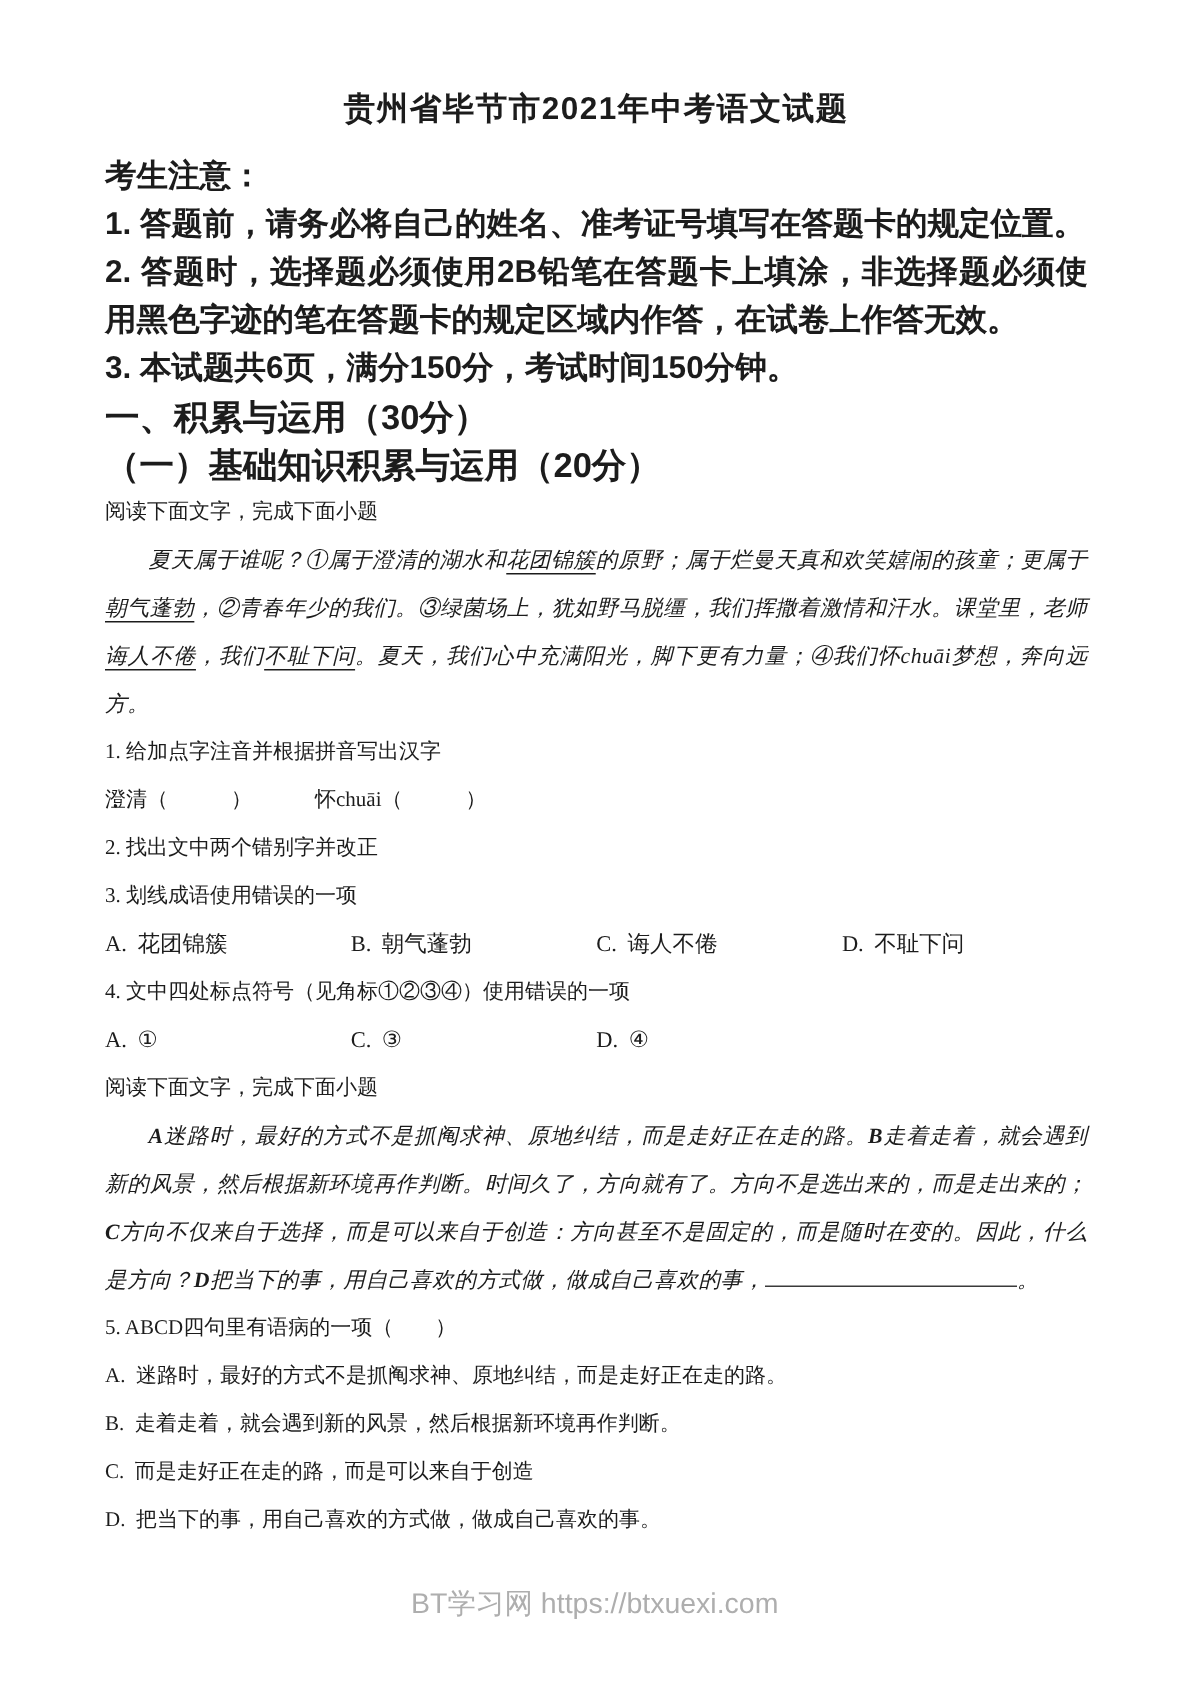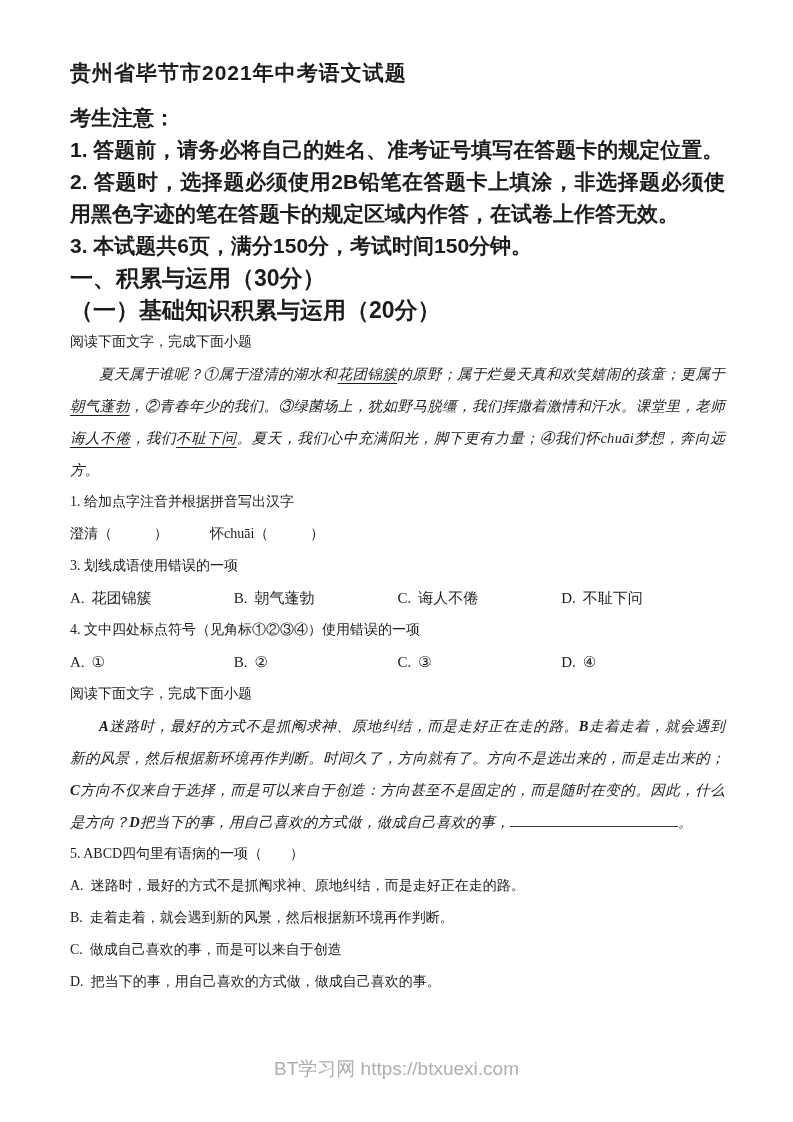--- a/index.html
+++ b/index.html
@@ -8,20 +8,21 @@
     width:793px;height:1122px;
     margin:0 auto;
     background:#ffffff;
     color:#1c1c1c;
     overflow:hidden;
   }
   .content{padding:58px 68px 0 70px;}
   .title{
     font-family:"Liberation Sans","DejaVu Sans",sans-serif;
     font-size:21px;font-weight:700;
+    text-align:center;
     margin:0 0 14px 0;line-height:30px;
     letter-spacing:1px;
   }
   .notice{
     font-family:"Liberation Sans","DejaVu Sans",sans-serif;
     font-size:21px;font-weight:700;
     line-height:32px;margin:0;
     text-align:justify;
   }
   .sec-h{
@@ -88,44 +89,44 @@
 
     <h2 class="sec-h">一、积累与运用（30分）</h2>
     <h3 class="sec-h">（一）基础知识积累与运用（20分）</h3>
 
     <p class="body-line">阅读下面文字，完成下面小题</p>
     <p class="passage"><span>夏天属于谁呢？①属于澄清的湖水和</span><span class="u">花团锦簇</span><span>的原野；属于烂曼天真和欢笑嬉闹的孩童；更属于</span><span class="u">朝气蓬勃</span><span>，②青春年少的我们。③绿菌场上，犹如野马脱缰，我们挥撒着激情和汗水。课堂里，老师</span><span class="u">诲人不倦</span><span>，我们</span><span class="u">不耻下问</span><span>。夏天，我们心中充满阳光，脚下更有力量；④我们怀chuāi梦想，奔向远方。</span></p>
 
     <p class="body-line">1. 给加点字注音并根据拼音写出汉字</p>
     <p class="body-line"><span class="dot">澄</span><span>清（　　　）　　　怀chuāi（　　　）</span></p>
 
+    <p class="body-line">2. 找出文中两个错别字并改正</p>
 
     <p class="body-line">3. 划线成语使用错误的一项</p>
     <div class="opt-row">
       <span class="opt"><span class="opt-label">A.</span><span>花团锦簇</span></span>
       <span class="opt"><span class="opt-label">B.</span><span>朝气蓬勃</span></span>
       <span class="opt"><span class="opt-label">C.</span><span>诲人不倦</span></span>
       <span class="opt"><span class="opt-label">D.</span><span>不耻下问</span></span>
     </div>
 
     <p class="body-line">4. 文中四处标点符号（见角标①②③④）使用错误的一项</p>
     <div class="opt-row">
       <span class="opt"><span class="opt-label">A.</span><span>①</span></span>
-      <span class="opt"><span class="opt-label">B.</span><span>②</span></span>
       <span class="opt"><span class="opt-label">C.</span><span>③</span></span>
       <span class="opt"><span class="opt-label">D.</span><span>④</span></span>
     </div>
 
     <p class="body-line">阅读下面文字，完成下面小题</p>
     <p class="passage"><span class="b">A</span><span>迷路时，最好的方式不是抓阄求神、原地纠结，而是走好正在走的路。</span><span class="b">B</span><span>走着走着，就会遇到新的风景，然后根据新环境再作判断。时间久了，方向就有了。方向不是选出来的，而是走出来的；</span><span class="b">C</span><span>方向不仅来自于选择，而是可以来自于创造：方向甚至不是固定的，而是随时在变的。因此，什么是方向？</span><span class="b">D</span><span>把当下的事，用自己喜欢的方式做，做成自己喜欢的事，</span><span class="blank"></span><span>。</span></p>
 
     <p class="body-line">5. ABCD四句里有语病的一项（　　）</p>
     <p class="body-line opt-line"><span class="opt-label">A.</span><span>迷路时，最好的方式不是抓阄求神、原地纠结，而是走好正在走的路。</span></p>
     <p class="body-line opt-line"><span class="opt-label">B.</span><span>走着走着，就会遇到新的风景，然后根据新环境再作判断。</span></p>
-    <p class="body-line opt-line"><span class="opt-label">C.</span><span>做成自己喜欢的事，而是可以来自于创造</span></p>
+    <p class="body-line opt-line"><span class="opt-label">C.</span><span>而是走好正在走的路，而是可以来自于创造</span></p>
     <p class="body-line opt-line"><span class="opt-label">D.</span><span>把当下的事，用自己喜欢的方式做，做成自己喜欢的事。</span></p>
 
   </div>
 
   <div class="footer">
     <a href="#">BT学习网 https://btxuexi.com</a>
   </div>
 </div>
 
 </body></html>

